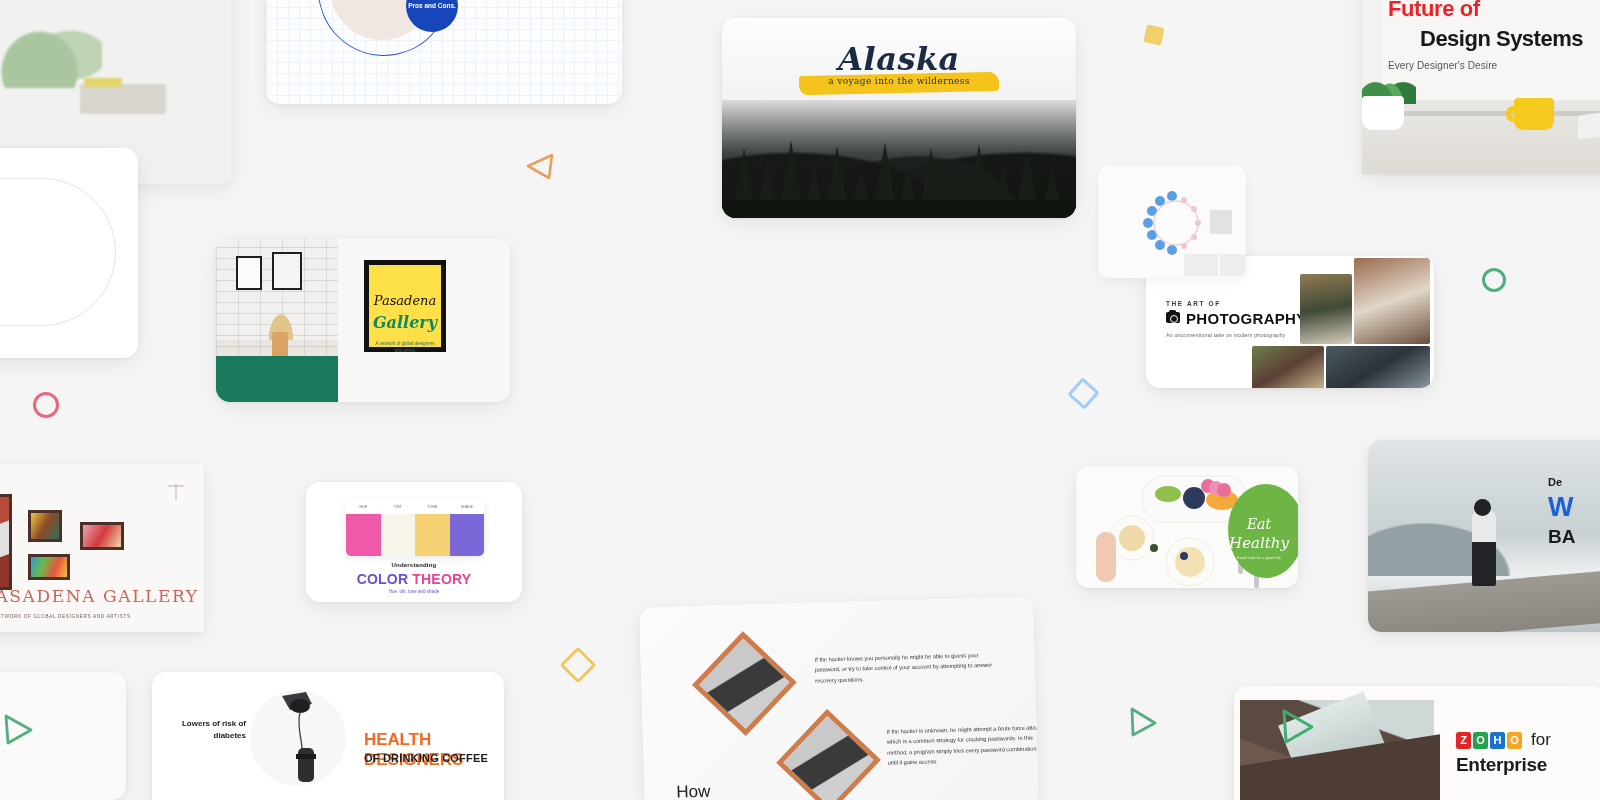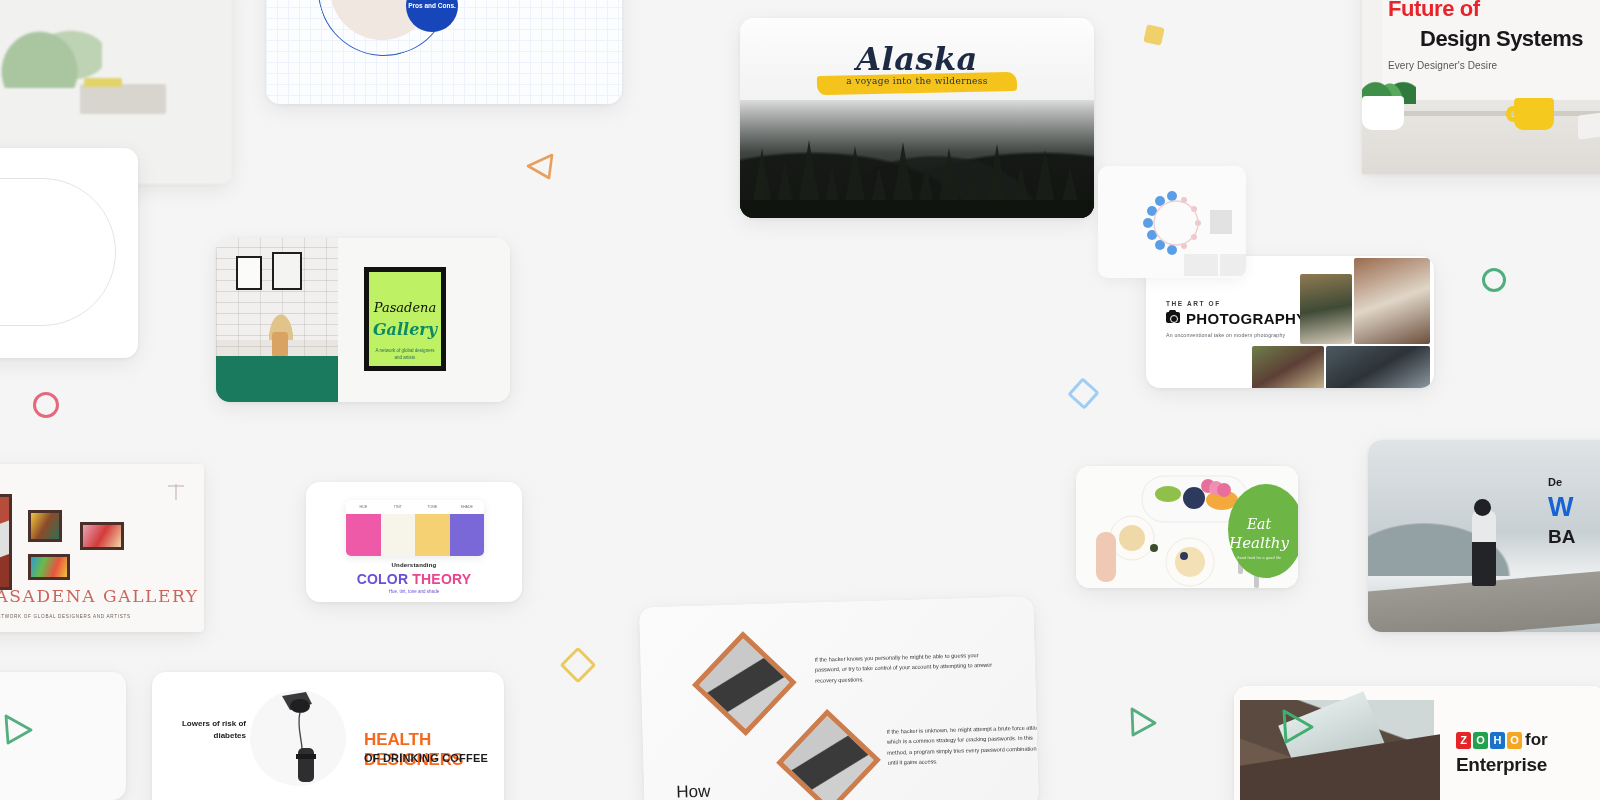--- a/index.html
+++ b/index.html
@@ -50,21 +50,21 @@
     border:1.4px solid #2f5fc4; border-right-color:transparent; border-top-color:transparent;
     transform: rotate(-18deg);
   }
   #c-schools .badge {
     position:absolute; left:140px; top:72px; width:52px; height:52px; border-radius:50%;
     background:#1646ba; color:#fff; font-size:6.5px; font-weight:700; line-height:1.35;
     display:flex; align-items:center; justify-content:center; text-align:center;
   }
 
   
-  #c-alaska { left: 740px; top: 18px; width: 354px; height: 200px; }
+  #c-alaska { left: 722px; top: 18px; width: 354px; height: 200px; }
   #c-alaska .sky {
     position:absolute; inset:0;
     background: linear-gradient(180deg,#fdfdfd 0%, #f2f2f2 42%, #d8d8d8 62%, #9d9d9d 80%, #4a4a4a 100%);
   }
   #c-alaska .forest {
     position:absolute; left:0; right:0; bottom:0; height:118px;
     background:
       radial-gradient(ellipse at 20% 100%, rgba(20,22,20,.92) 0 38%, transparent 40%),
       radial-gradient(ellipse at 55% 100%, rgba(26,30,26,.9) 0 36%, transparent 38%),
       radial-gradient(ellipse at 85% 100%, rgba(18,20,18,.9) 0 38%, transparent 40%),
@@ -122,21 +122,21 @@
     repeating-linear-gradient(0deg, rgba(180,176,172,.4) 0 1px, transparent 1px 11px),
     repeating-linear-gradient(90deg, rgba(180,176,172,.35) 0 1px, transparent 1px 22px);
   }
   #c-pasadena .fr1 { position:absolute; left:20px; top:18px; width:26px; height:34px; background:#fbfbfa; border:2px solid #1e1e1e; }
   #c-pasadena .fr2 { position:absolute; left:56px; top:14px; width:30px; height:38px; background:#f4f5f3; border:2px solid #1e1e1e; }
   #c-pasadena .dresser { position:absolute; left:0; bottom:0; width:122px; height:46px; background:#1a7a5e; }
   #c-pasadena .vase { position:absolute; left:56px; bottom:42px; width:16px; height:28px; background:#d9a463; border-radius:3px 3px 6px 6px;}
   #c-pasadena .pampas { position:absolute; left:44px; bottom:62px; width:42px; height:44px;
     background: radial-gradient(ellipse at 50% 100%, #e0c489 0 40%, transparent 42%); }
   #c-pasadena .right { position:absolute; left:122px; top:0; right:0; bottom:0; background:#f7f7f6; }
-  #c-pasadena .poster { position:absolute; left:26px; top:29px; width:82px; height:104px; background:#bef264; border:5px solid #111; }
+  #c-pasadena .poster { position:absolute; left:26px; top:22px; width:82px; height:92px; background:#fde047; border:5px solid #111; }
   #c-pasadena .p1 { position:absolute; left:0; right:0; top:28px; text-align:center; font-family:"DejaVu Serif",serif; font-style:italic; font-size:13px; color:#111; }
   #c-pasadena .p2 { position:absolute; left:0; right:0; top:48px; text-align:center; font-family:"DejaVu Serif",serif; font-style:italic; font-weight:700; font-size:16px; color:#0e8a63; }
   #c-pasadena .p3 { position:absolute; left:6px; right:6px; top:76px; text-align:center; font-size:4.5px; color:#2d6b55; line-height:1.5; }
 
   
   #c-color { left: 306px; top: 482px; width: 216px; height: 120px; }
   #c-color .swwrap { position:absolute; left:40px; top:18px; width:138px; height:56px; background:#fff; border-radius:5px; box-shadow:0 2px 8px rgba(0,0,0,.09); display:flex; overflow:hidden;}
   #c-color .swcol { flex:1; display:flex; flex-direction:column; }
   #c-color .swlbl { height:14px; font-size:3.6px; color:#6d6d72; display:flex; align-items:center; justify-content:center; background:#fff; }
   #c-color .swch { flex:1; }
@@ -208,21 +208,21 @@
 
   
   #c-zoho { left: 1234px; top: 686px; width: 372px; height: 130px; }
   #c-zoho .bg { position:absolute; inset:0; background:#fcfbfa; }
   #c-zoho .photo { position:absolute; left:6px; top:14px; width:194px; height:116px;
     background: linear-gradient(200deg,#cfd8d6 0 26%, #5a4a40 27% 58%, #6e5a4c 59% 100%); }
   #c-zoho .tower { position:absolute; left:48px; top:6px; width:92px; height:70px; background:linear-gradient(180deg,#dfe8e6,#b9c6c4); transform:rotate(-22deg); }
   #c-zoho .roof { position:absolute; left:0; bottom:0; width:200px; height:66px; background:#4d3d34; transform:skewY(-9deg); }
   #c-zoho .logo { position:absolute; left:222px; top:44px; display:flex; align-items:center; gap:2px; }
   #c-zoho .tile { width:15px; height:17px; border-radius:2.5px; color:#fff; font-size:11px; font-weight:800; display:flex; align-items:center; justify-content:center; }
-  #c-zoho .forword { margin-left:1px; font-size:17px; font-weight:700; color:#1c1c1f; }
+  #c-zoho .forword { margin-left:7px; font-size:17px; font-weight:400; color:#1c1c1f; }
   #c-zoho .ent { position:absolute; left:222px; top:68px; font-size:19px; font-weight:800; color:#1c1c1f; letter-spacing:-0.3px; }
 
   
   #c-plant { left:-40px; top:-28px; width:272px; height:212px; background:#f1f1ef; border-radius:10px; filter: blur(1.2px); }
   #c-plant .leafy { position:absolute; left:38px; top:34px; width:104px; height:82px;
      background: radial-gradient(ellipse at 40% 80%, #a9c6a0 0 42%, transparent 44%),
                  radial-gradient(ellipse at 70% 60%, #bed3b4 0 34%, transparent 36%); }
   #c-plant .books { position:absolute; left:120px; top:112px; width:86px; height:30px; background:#d8d5cf; border-radius:2px; }
   #c-plant .ybook { position:absolute; left:124px; top:106px; width:38px; height:9px; background:#e3d46a; border-radius:2px; }
 

